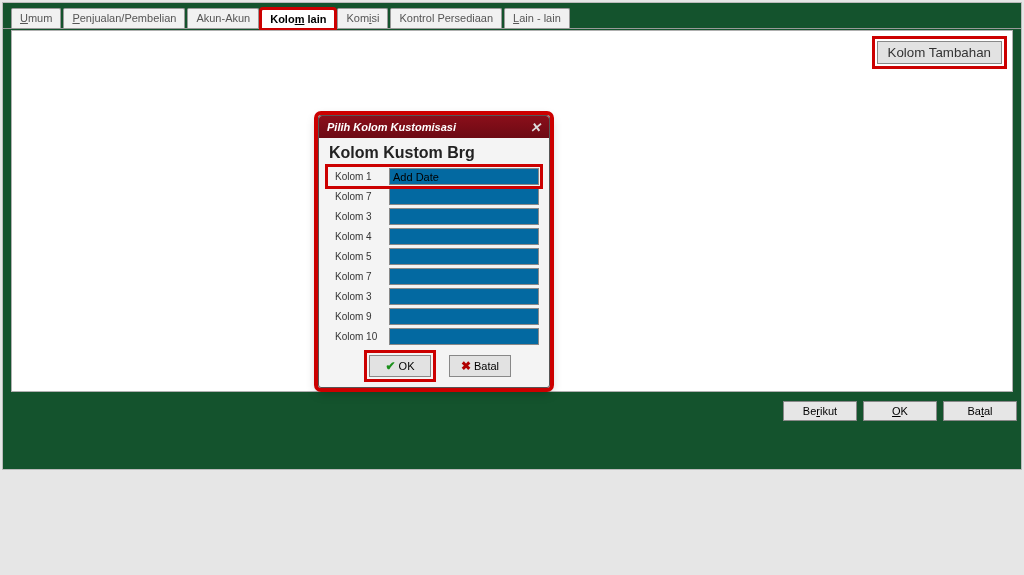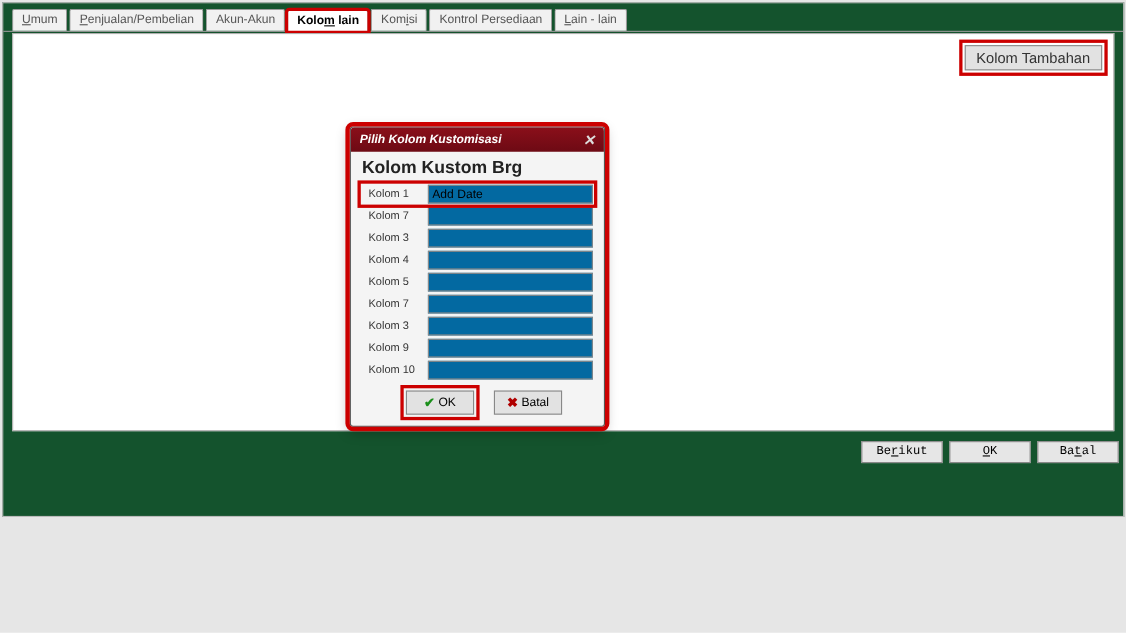--- a/index.html
+++ b/index.html
@@ -94,21 +94,21 @@
     right: 4px;
     top: 398px;
     display: flex;
     gap: 6px;
   }
   .bottom-btns button {
     width: 74px;
     height: 20px;
     border: 1px solid #888;
     background: #e6e6e6;
-    font-family: Liberation Mono, monospace;
+    font-family: Liberation Sans, sans-serif;
     font-size: 11px;
     cursor: pointer;
   }
   .bottom-btns button .u { text-decoration: underline; }
 
   
   .modal {
     position: absolute;
     left: 318px; top: 115px;
     width: 232px;

